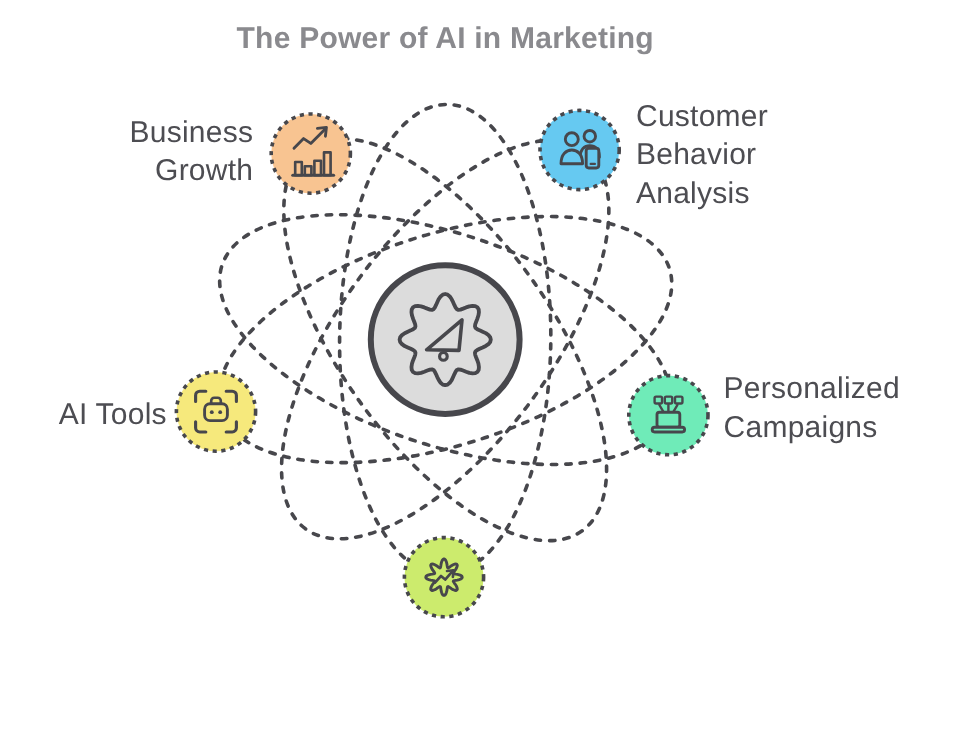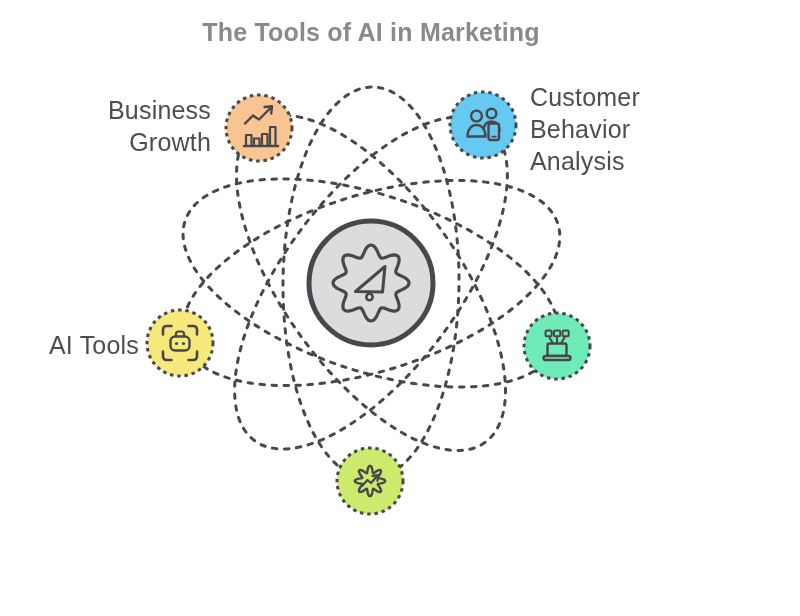--- a/index.html
+++ b/index.html
@@ -96,22 +96,24 @@
     <g>
       <circle cx="370" cy="481" r="33" stroke="#47474c" stroke-width="3" stroke-dasharray="3.5 3.8" fill="#cceb6d"></circle>
       <g fill="none" stroke="#47474c" stroke-linejoin="round" stroke-linecap="round">
         <path stroke-width="2.4" d="M385.2 481.0L384.9 481.8L384.0 482.5L382.7 483.0L381.2 483.4L379.8 483.6L378.6 483.8L377.9 484.0L377.7 484.4L378.1 485.1L378.7 486.1L379.6 487.2L380.4 488.6L380.9 489.9L381.1 491.0L380.7 491.7L380.0 492.1L378.9 491.9L377.6 491.4L376.2 490.6L375.0 489.7L374.1 489.1L373.4 488.7L373.0 488.9L372.8 489.6L372.6 490.8L372.4 492.2L372.0 493.7L371.5 495.0L370.8 495.9L370.0 496.2L369.2 495.9L368.5 495.0L368.0 493.7L367.6 492.2L367.4 490.8L367.2 489.6L367.0 488.9L366.6 488.7L365.9 489.1L364.9 489.7L363.8 490.6L362.4 491.4L361.1 491.9L360.0 492.1L359.3 491.7L358.9 491.0L359.1 489.9L359.6 488.6L360.4 487.2L361.3 486.0L361.9 485.1L362.3 484.4L362.1 484.0L361.4 483.8L360.2 483.6L358.8 483.4L357.3 483.0L356.0 482.5L355.1 481.8L354.8 481.0L355.1 480.2L356.0 479.5L357.3 479.0L358.8 478.6L360.2 478.4L361.4 478.2L362.1 478.0L362.3 477.6L361.9 476.9L361.3 475.9L360.4 474.8L359.6 473.4L359.1 472.1L358.9 471.0L359.3 470.3L360.0 469.9L361.1 470.1L362.4 470.6L363.8 471.4L365.0 472.3L365.9 472.9L366.6 473.3L367.0 473.1L367.2 472.4L367.4 471.2L367.6 469.8L368.0 468.3L368.5 467.0L369.2 466.1L370.0 465.8L370.8 466.1L371.5 467.0L372.0 468.3L372.4 469.8L372.6 471.2L372.8 472.4L373.0 473.1L373.4 473.3L374.1 472.9L375.1 472.3L376.2 471.4L377.6 470.6L378.9 470.1L380.0 469.9L380.7 470.3L381.1 471.0L380.9 472.1L380.4 473.4L379.6 474.8L378.7 476.0L378.1 476.9L377.7 477.6L377.9 478.0L378.6 478.2L379.8 478.4L381.2 478.6L382.7 479.0L384.0 479.5L384.9 480.2L385.2 481.0Z"></path>
         <path d="M 362.5 485.5 L 367.5 480 L 371 483 L 377.5 475.5" stroke-width="2.2"></path>
         <path d="M 372.5 475.8 L 378 475.2 L 377.4 480.8" stroke-width="2.2"></path>
       </g>
     </g>
   </svg>
 
-  <div class="title">The Tools of AI in Marketing</div>
+  <div class="title">The Power of AI in Marketing</div>
 
   <div class="node-label lbl-business">Business
 Growth</div>
   <div class="node-label lbl-aitools">AI Tools</div>
   <div class="node-label lbl-customer">Customer
 Behavior
 Analysis</div>
+  <div class="node-label lbl-personalized">Personalized
+Campaigns</div>
 
 </div>
 
 </body></html>

